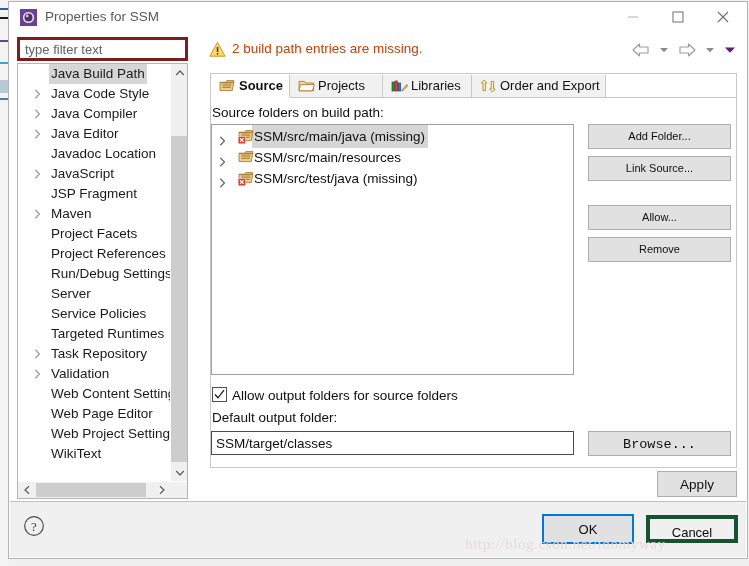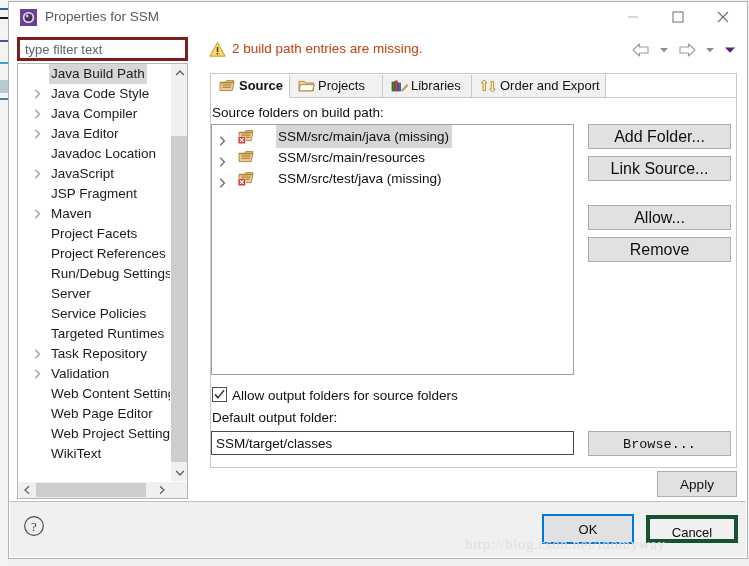--- a/index.html
+++ b/index.html
@@ -202,31 +202,31 @@
     overflow: hidden;
   }
   .src-row {
     position: relative; height: 21px; line-height: 21px;
     padding-left: 24px;
     font-size: 13.5px; color: #0f0f0f;
     white-space: nowrap; cursor: default;
   }
   .src-row .s-arrow { position: absolute; left: 7px; top: 6px; }
   .src-row .s-ico { position: absolute; left: 26px; top: 3px; width: 17px; height: 16px; }
-  .src-row .s-lbl { display: inline-block; margin-left: 40px; padding: 1px 3px 1px 2px; }
+  .src-row .s-lbl { display: inline-block; margin-left: 16px; padding: 1px 3px 1px 2px; }
   .src-row.selected .s-lbl { background: #d6d6d6; }
 
   
   .rbtn {
     position: absolute; left: 389px;
     width: 143px; height: 25px;
     background: #e1e1e1;
     border: 1px solid #adadad;
     box-sizing: border-box;
-    font-size: 16px; color: #0f0f0f;
+    font-size: 11px; color: #0f0f0f;
     text-align: center; line-height: 23px;
     cursor: default;
     font-family: "Liberation Sans", sans-serif;
     padding: 0;
   }
 
   .chk-row {
     position: absolute; left: 13px; top: 321px;
     font-size: 13.5px; color: #0f0f0f; white-space: nowrap;
   }

